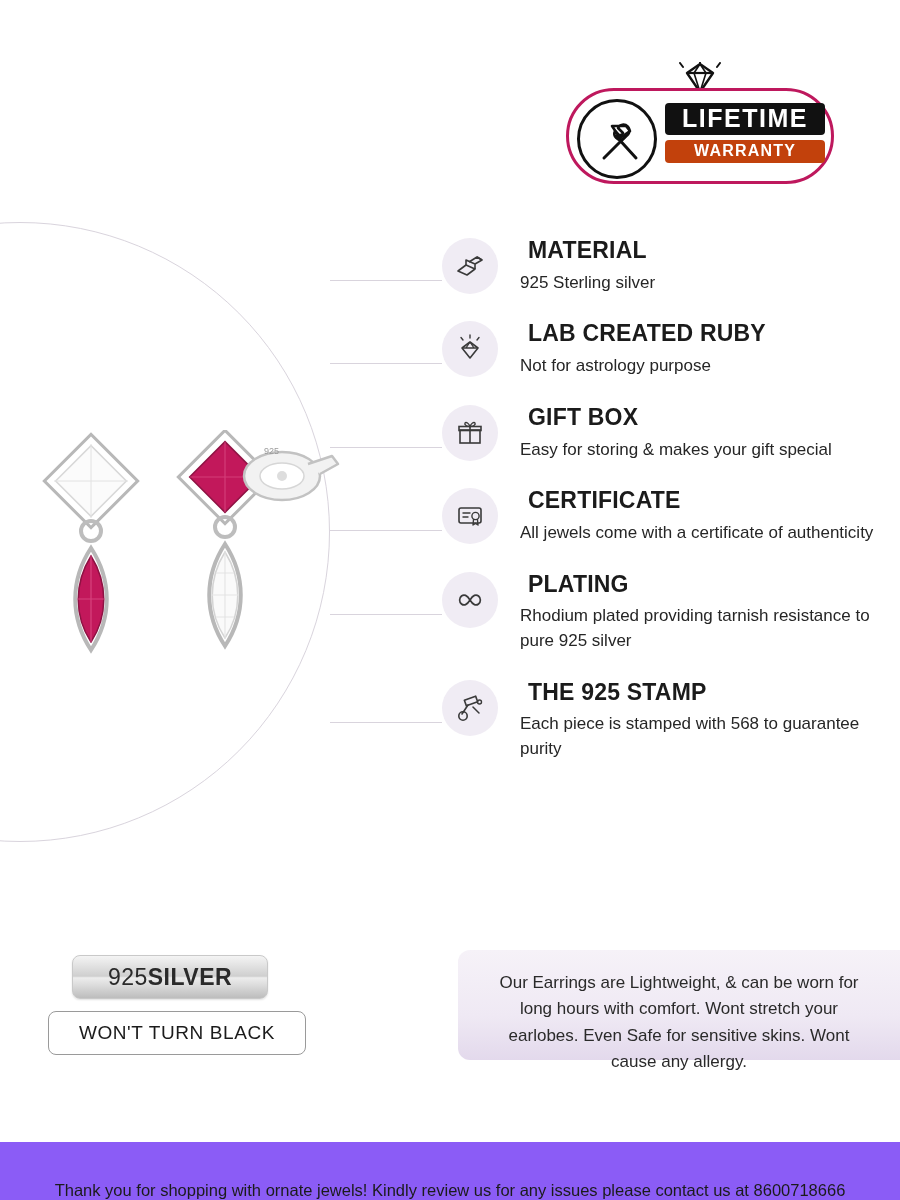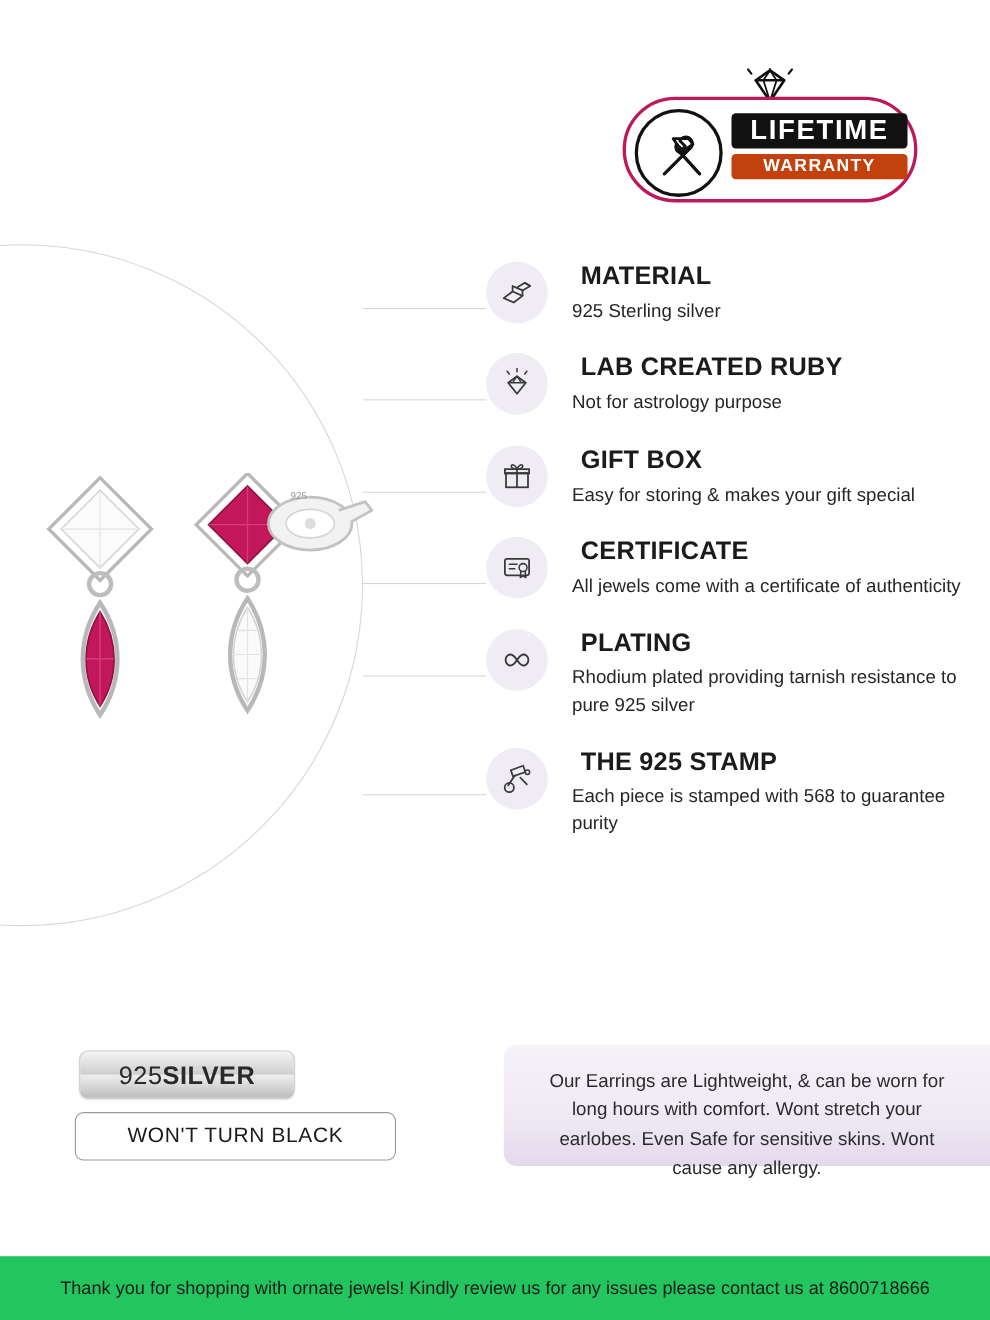--- a/index.html
+++ b/index.html
@@ -162,28 +162,27 @@
   }
   .silver-badge span {
     font-size: 23px;
     color: #2a2a2a;
     letter-spacing: 0.5px;
   }
   .silver-badge .bold { font-weight: bold; }
   .black-badge {
     position: absolute;
     left: 48px; top: 1011px;
-    width: 292px; height: 44px;
+    width: 258px; height: 44px;
     border: 1px solid #9a9a9a;
     border-radius: 8px;
     background: #fff;
     display: flex;
     align-items: center;
     justify-content: center;
-    margin-left: 20px;
   }
   .black-badge span {
     font-size: 19px;
     color: #1b1b1b;
     letter-spacing: 0.6px;
   }
 
   .comfort-box {
     position: absolute;
     left: 458px; top: 950px;
@@ -198,23 +197,23 @@
     line-height: 1.55;
     color: #2a2a2a;
     text-align: center;
   }
 
   
   .footer {
     position: absolute;
     left: 0; top: 1142px;
     width: 900px; height: 58px;
-    background: #22c55e;
-    display: flex;
-    align-items: center;
+    background: #8b5cf6;
+    display: flex;
+    align-items: flex-end;
     justify-content: center;
   }
   .footer span {
     font-size: 16.5px;
     color: #1b1b1b;
   }
 </style>
 </head>
 <body>
 

